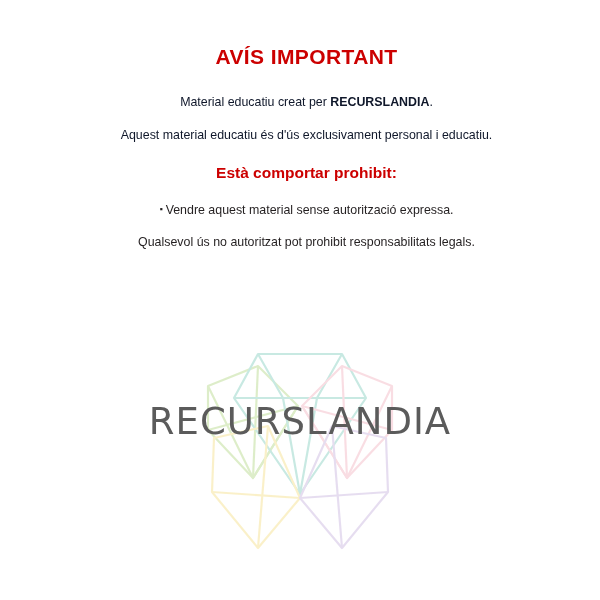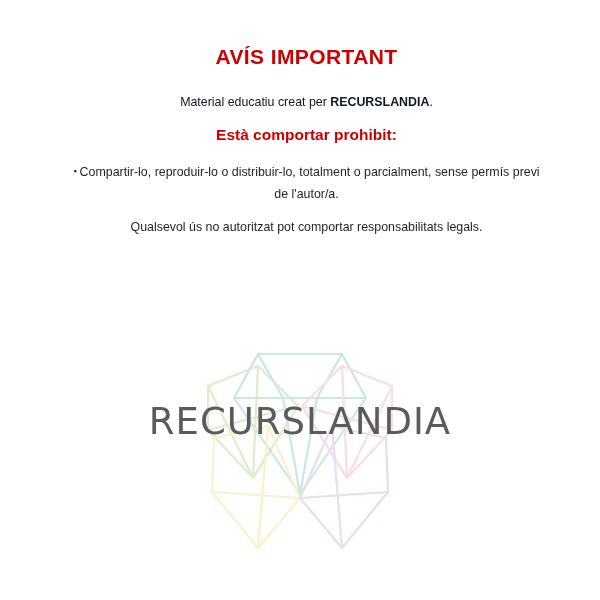--- a/index.html
+++ b/index.html
@@ -107,27 +107,28 @@
 </head>
 <body>
 
 <div class="page">
 
   <div class="notice">
     <h1 class="title">AVÍS IMPORTANT</h1>
 
     <p class="line"><span>Material educatiu creat per </span><strong>RECURSLANDIA</strong><span>.</span></p>
 
+    <p class="line wide">Aquest material educatiu és d'ús exclusivament personal i educatiu.</p>
 
     <h2 class="subtitle">Està comportar prohibit:</h2>
 
+    <p class="bullet"><span class="mark">▪</span><span>Vendre aquest material sense autorització expressa.</span></p>
 
-    <p class="bullet"><span class="mark">▪</span><span>Compartir-lo, reproduir-lo o distribuir-lo, totalment o parcialment, sense permís previ de l'autor/a.</span></p>
 
-    <p class="closing">Qualsevol ús no autoritzat pot comportar responsabilitats legals.</p>
+    <p class="closing">Qualsevol ús no autoritzat pot prohibit responsabilitats legals.</p>
   </div>
 
   <div class="watermark">
     <svg width="300" height="270" viewBox="0 0 300 270" fill="none" aria-hidden="true">
       <g opacity="0.45" stroke-width="2.2" fill="none" stroke-linejoin="round">
 
         <g stroke="#b6d98a">
           <polygon points="58,84 108,64 148,104 103,176 58,128"></polygon>
           <polyline points="58,84 103,176 148,104"></polyline>
           <polyline points="108,64 103,176"></polyline>

